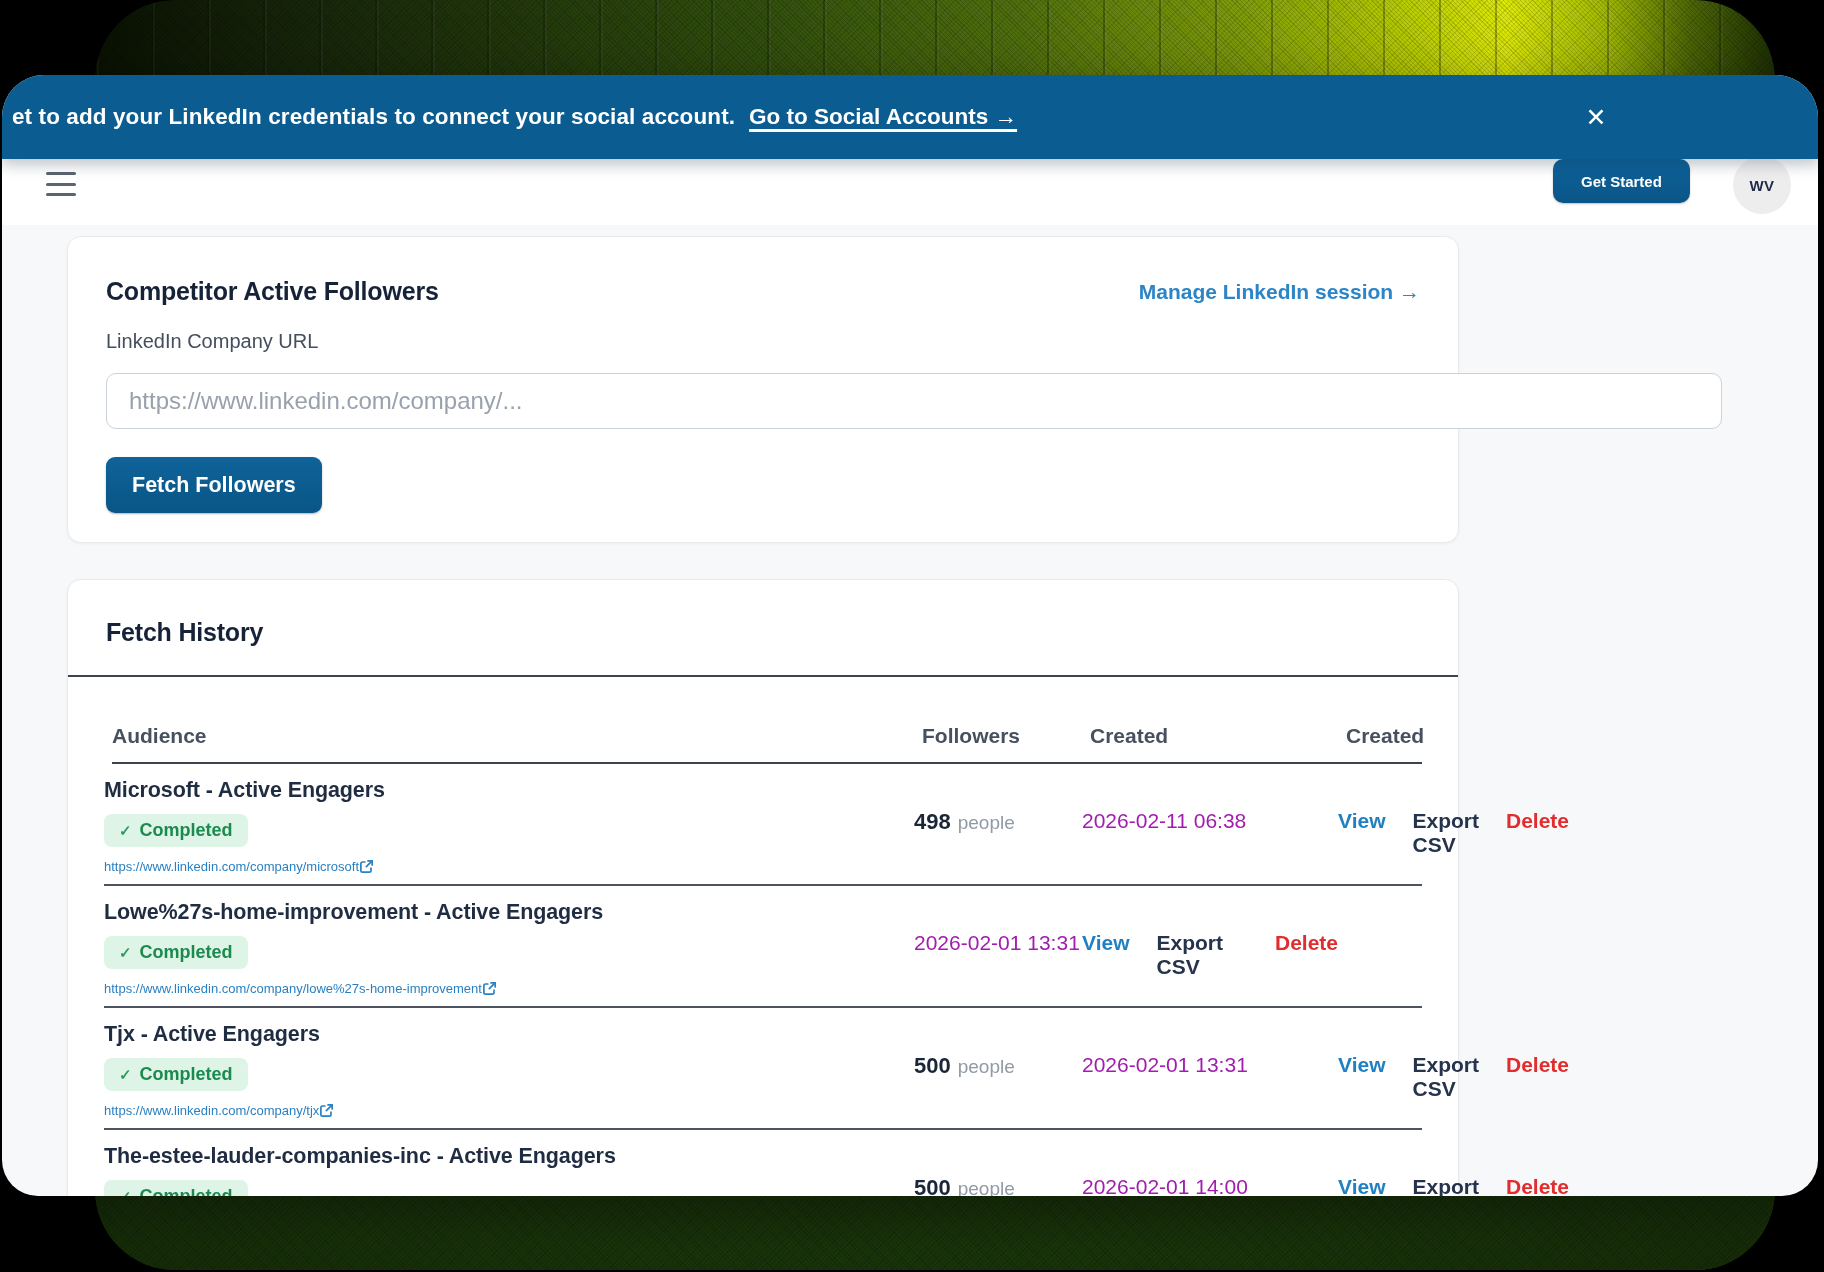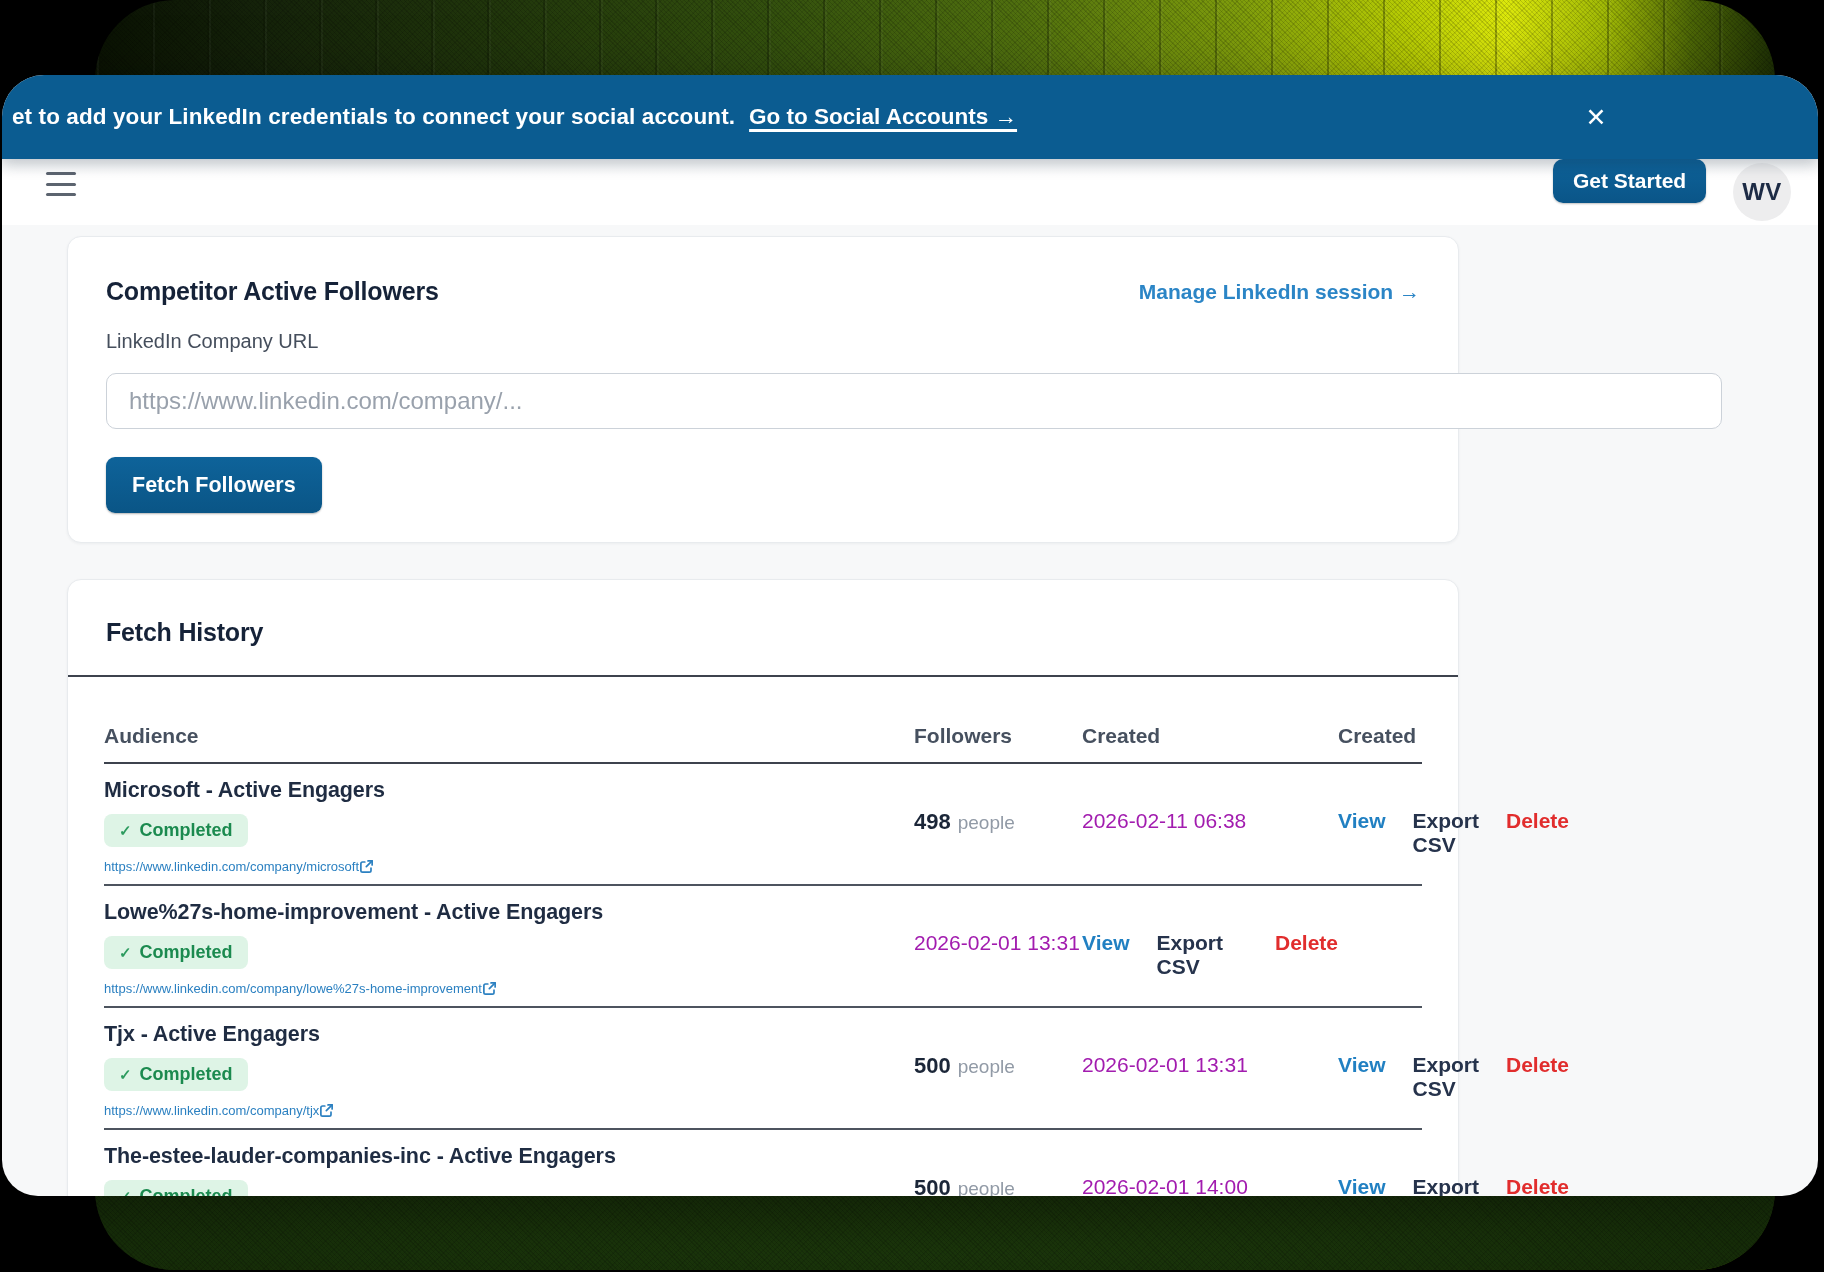--- a/index.html
+++ b/index.html
@@ -77,34 +77,34 @@
     position: absolute; left: 0; top: 70px; width: 100%; height: 80px;
     background: linear-gradient(180deg, #f2f3f4 0%, #ffffff 40%);
   }
   .hamburger {
     position: absolute; left: 44px; top: 27px; width: 30px; height: 24px;
     display: flex; flex-direction: column; justify-content: space-between; cursor: pointer;
   }
   .hamburger span { display: block; height: 3px; width: 100%; background: #5c646f; border-radius: 2px; }
   .btn-primary {
     position: absolute; left: 1551px; top: 14px;
-    height: 44px; padding: 0 20px;
+    height: 44px; padding: 0 28px;
     background: linear-gradient(180deg, #0e639a 0%, #0a5588 100%);
     border: none; border-radius: 10px;
-    color: #fff; font-size: 21px; font-weight: 700;
+    color: #fff; font-size: 15px; font-weight: 700;
     font-family: "Liberation Sans", sans-serif;
     display: flex; align-items: center; cursor: pointer;
     box-shadow: 0 1px 2px rgba(0,0,0,0.25);
   }
   .avatar {
-    position: absolute; left: 1731px; top: 18px;
+    position: absolute; left: 1731px; top: 11px;
     width: 58px; height: 58px; border-radius: 50%;
     background: #ededee;
     display: flex; align-items: center; justify-content: center;
-    color: #1d2b45; font-size: 24px; font-weight: 700; letter-spacing: 0.5px;
+    color: #1d2b45; font-size: 15px; font-weight: 700; letter-spacing: 0.5px;
     cursor: pointer;
   }
 
   
   .card {
     position: absolute; left: 65px; width: 1392px;
     background: #fff; border: 1px solid #e8ebee; border-radius: 14px;
     box-shadow: 0 1px 3px rgba(20,30,50,0.05);
   }
   .card-fetch { top: 161px; height: 307px; }
@@ -138,21 +138,21 @@
     font-family: "Liberation Sans", sans-serif;
     display: flex; align-items: center; cursor: pointer;
     box-shadow: 0 1px 2px rgba(0,0,0,0.3);
   }
 
   
   .history-title { padding: 38px 38px 0 38px; }
   .history-divider { margin-top: 28px; height: 0; border-bottom: 2.5px solid #3d434e; }
   .table { padding: 0 36px; }
   .t-grid { display: grid; grid-template-columns: 810px 168px 256px 1fr; align-items: start; }
-  .t-head { height: 87px; align-items: end; padding-bottom: 14px; border-bottom: 2.5px solid #3d434e; }
+  .t-head { height: 87px; align-items: end; padding-bottom: 14px; border-bottom: 2.5px solid #3d434e; margin-left: 8px; }
   .t-head .th { font-size: 21px; font-weight: 600; color: #46505f; }
   .t-row { height: 122px; border-bottom: 2px solid #4d545f; padding-top: 14px; }
   .t-row:last-child { border-bottom: none; }
 
   .aud-title { font-size: 21.5px; font-weight: 600; color: #1f2c42; letter-spacing: -0.1px; }
   .badge {
     display: inline-flex; align-items: center; gap: 8px;
     margin-top: 11px; padding: 6px 15px;
     background: #def4e6; border-radius: 8px;
     color: #1b8a4f; font-size: 18px; font-weight: 600;

